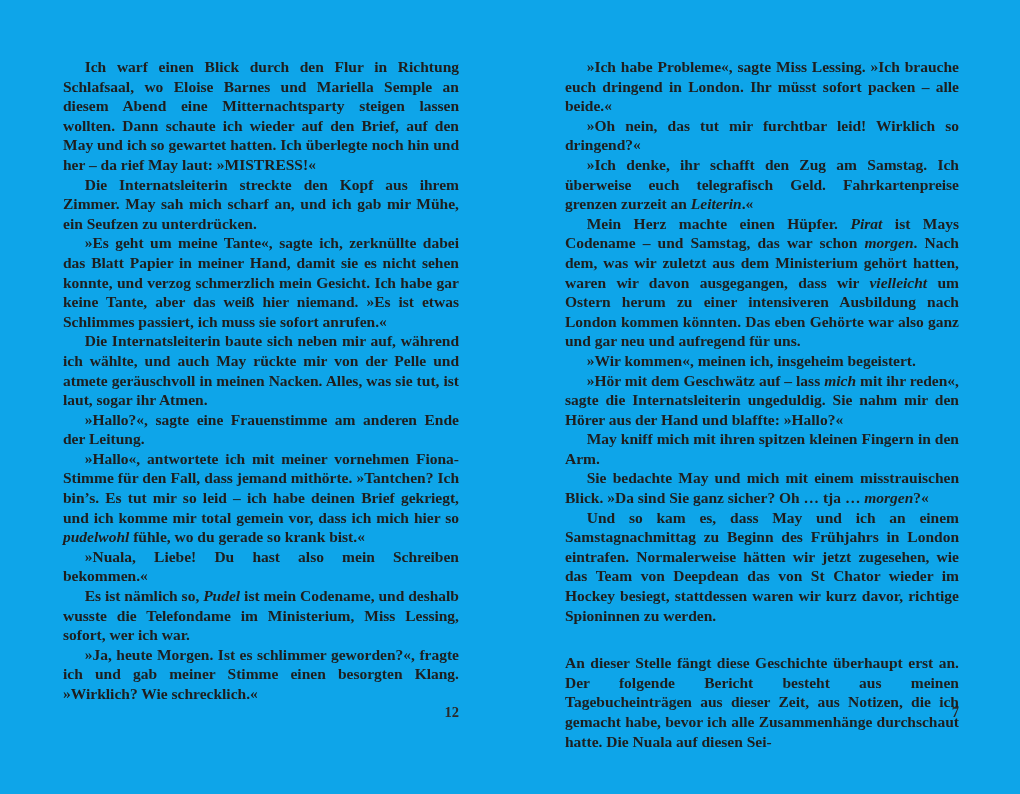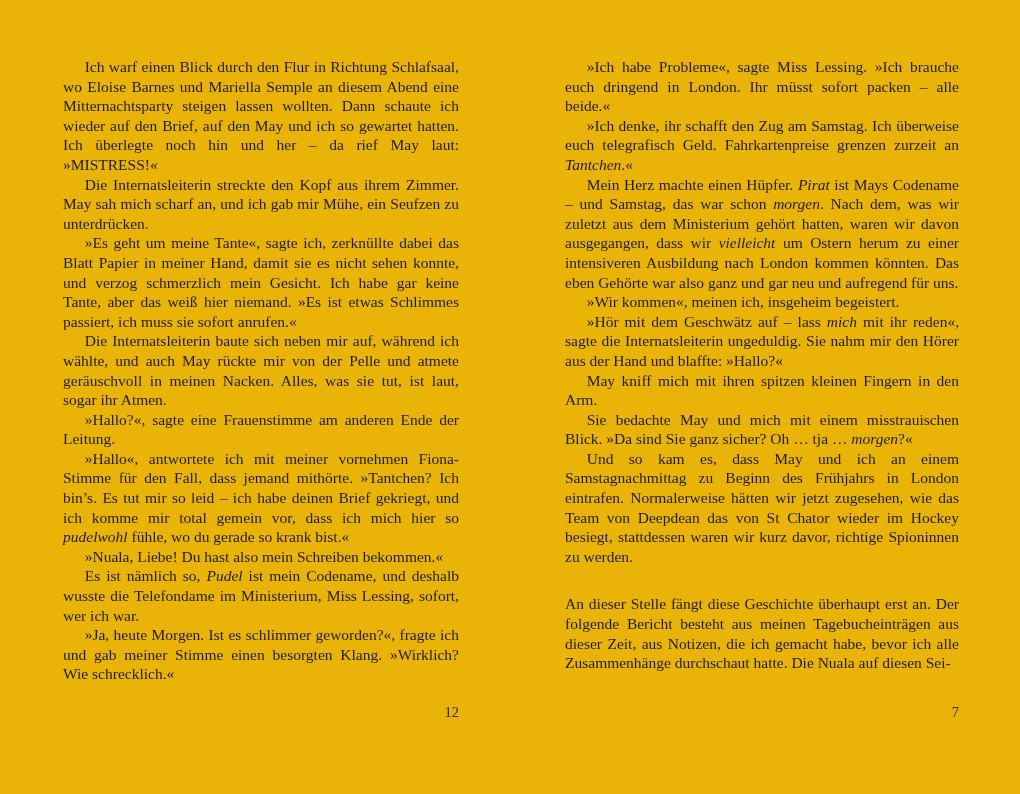--- a/index.html
+++ b/index.html
@@ -12,21 +12,22 @@
     background: #ffffff;
     color: #1e1e1e;
     font-family: "Liberation Serif", "DejaVu Serif", serif;
     position: relative;
     overflow: hidden;
   }
   .spread {
     position: relative;
     width: 1020px;
     height: 794px;
-    background: #eab308;
+    background: #0ea5e9;
+    font-weight: bold;
   }
   .page {
     position: absolute;
     top: 57px;
   }
   .page-left  { left: 63px;  width: 396px; }
   .page-right { left: 565px; width: 394px; }
   .page-text {
     font-size: 15.5px;
     line-height: 19.6px;
@@ -67,21 +68,22 @@
         <p class="para"><span>»Nuala, Liebe! Du hast also mein Schreiben bekommen.«</span></p>
         <p class="para"><span>Es ist nämlich so, </span><span class="italic">Pudel</span><span> ist mein Codename, und deshalb wusste die Telefondame im Ministerium, Miss Lessing, sofort, wer ich war.</span></p>
         <p class="para"><span>»Ja, heute Morgen. Ist es schlimmer geworden?«, fragte ich und gab meiner Stimme einen besorgten Klang. »Wirklich? Wie schrecklich.«</span></p>
       </div>
     <div class="page-number">12</div>
   </section>
 
   <section class="page page-right">
     <div class="page-text">
         <p class="para"><span>»Ich habe Probleme«, sagte Miss Lessing. »Ich brauche euch dringend in London. Ihr müsst sofort packen – alle beide.«</span></p>
-        <p class="para"><span>»Ich denke, ihr schafft den Zug am Samstag. Ich überweise euch telegrafisch Geld. Fahrkartenpreise grenzen zurzeit an </span><span class="italic">Tantchen</span><span>.«</span></p>
+        <p class="para"><span>»Oh nein, das tut mir furchtbar leid! Wirklich so dringend?«</span></p>
+        <p class="para"><span>»Ich denke, ihr schafft den Zug am Samstag. Ich überweise euch telegrafisch Geld. Fahrkartenpreise grenzen zurzeit an </span><span class="italic">Leiterin</span><span>.«</span></p>
         <p class="para"><span>Mein Herz machte einen Hüpfer. </span><span class="italic">Pirat</span><span> ist Mays Codename – und Samstag, das war schon </span><span class="italic">morgen</span><span>. Nach dem, was wir zuletzt aus dem Ministerium gehört hatten, waren wir davon ausgegangen, dass wir </span><span class="italic">vielleicht</span><span> um Ostern herum zu einer intensiveren Ausbildung nach London kommen könnten. Das eben Gehörte war also ganz und gar neu und aufregend für uns.</span></p>
         <p class="para"><span>»Wir kommen«, meinen ich, insgeheim begeistert.</span></p>
         <p class="para"><span>»Hör mit dem Geschwätz auf – lass </span><span class="italic">mich</span><span> mit ihr reden«, sagte die Internatsleiterin ungeduldig. Sie nahm mir den Hörer aus der Hand und blaffte: »Hallo?«</span></p>
         <p class="para"><span>May kniff mich mit ihren spitzen kleinen Fingern in den Arm.</span></p>
         <p class="para"><span>Sie bedachte May und mich mit einem misstrauischen Blick. »Da sind Sie ganz sicher? Oh … tja … </span><span class="italic">morgen</span><span>?«</span></p>
         <p class="para"><span>Und so kam es, dass May und ich an einem Samstagnachmittag zu Beginn des Frühjahrs in London eintrafen. Normalerweise hätten wir jetzt zugesehen, wie das Team von Deepdean das von St Chator wieder im Hockey besiegt, stattdessen waren wir kurz davor, richtige Spioninnen zu werden.</span></p>
         <p class="para no-indent gap-before"><span>An dieser Stelle fängt diese Geschichte überhaupt erst an. Der folgende Bericht besteht aus meinen Tagebucheinträgen aus dieser Zeit, aus Notizen, die ich gemacht habe, bevor ich alle Zusammenhänge durchschaut hatte. Die Nuala auf diesen Sei-</span></p>
       </div>
     <div class="page-number">7</div>
   </section>

